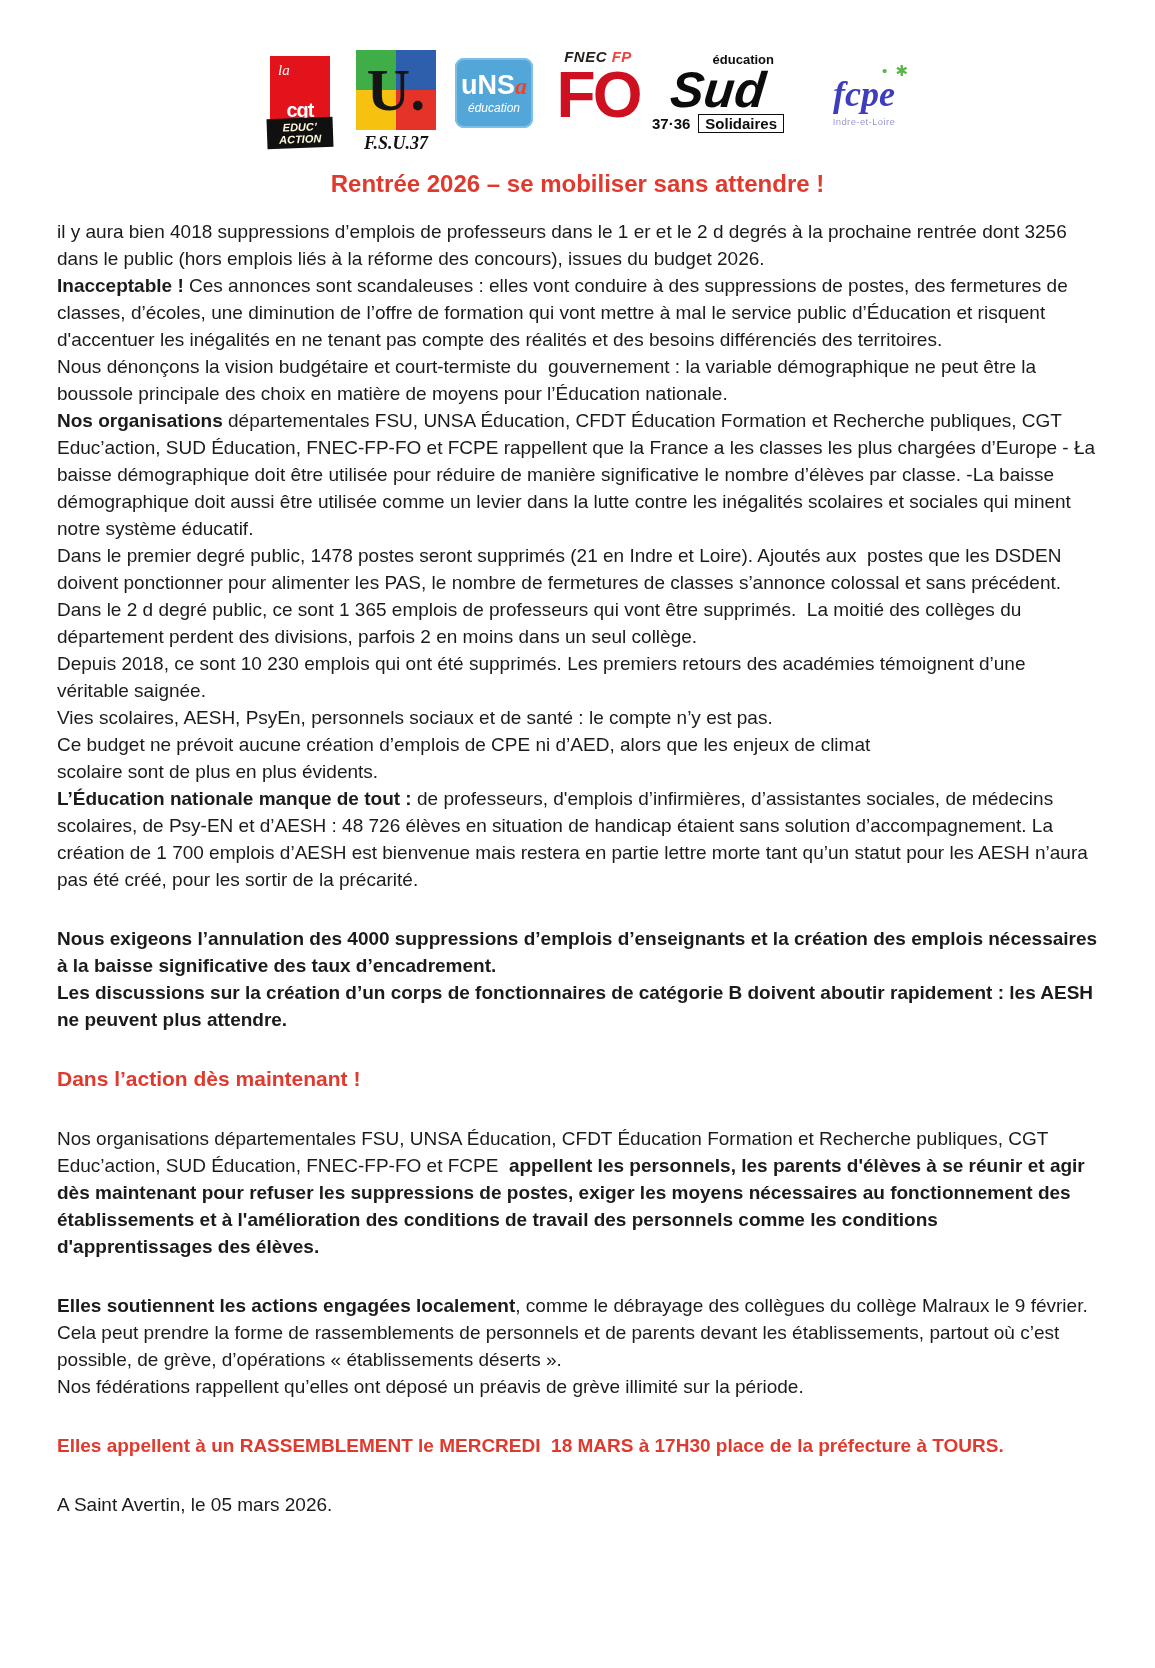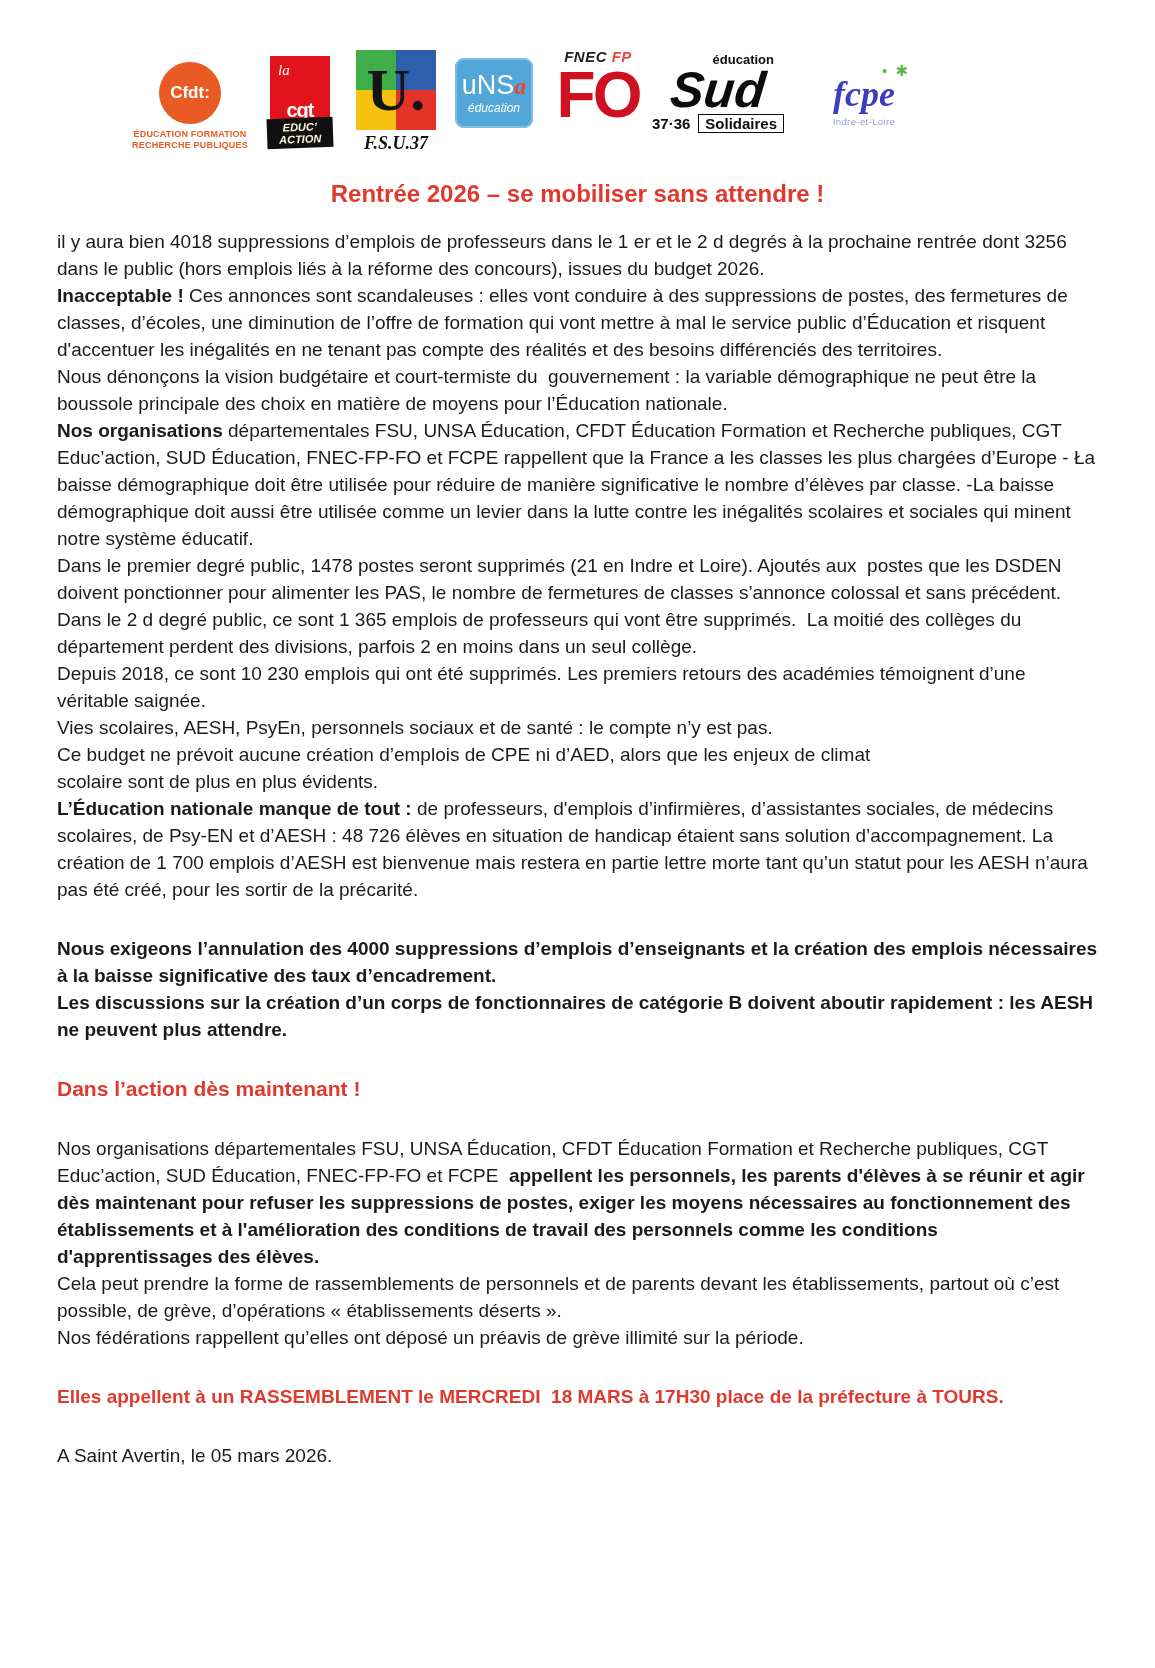--- a/index.html
+++ b/index.html
@@ -28,64 +28,55 @@
   .fsu-grid{width:80px;height:80px;margin:0 auto;position:relative;display:grid;grid-template-columns:40px 40px;grid-template-rows:40px 40px;}
   .fsu-grid .c1{background:#3fae49;} .fsu-grid .c2{background:#2e5fac;}
   .fsu-grid .c3{background:#f6c10f;} .fsu-grid .c4{background:#e63329;}
   .fsu-letter{position:absolute;left:0;right:0;top:4px;font-family:"Liberation Serif",serif;
     font-weight:bold;font-size:60px;line-height:72px;color:#151515;}
   .fsu-sub{margin-top:3px;font-family:"Liberation Serif",serif;font-weight:bold;font-style:italic;font-size:18px;color:#111;}
   
   .logo.unsa{left:452px;top:58px;width:84px;}
   .unsa-box{width:78px;height:70px;margin:0 auto;background:#53a7d8;border-radius:9px;
     box-shadow:inset 0 0 0 2px #7cc0e6;display:flex;flex-direction:column;align-items:center;justify-content:center;}
-  .unsa-main{color:#fff;font-weight:normal;font-size:27px;line-height:26px;}
+  .unsa-main{color:#fff;font-weight:bold;font-size:27px;line-height:26px;}
   .unsa-a{color:#e8452c;font-style:italic;font-family:"Liberation Serif",serif;font-size:24px;font-weight:bold;}
   .unsa-sub{color:#fff;font-style:italic;font-size:12px;margin-top:1px;}
   
   .logo.fo{left:548px;top:48px;width:100px;}
   .fo-top{font-weight:bold;font-style:italic;font-size:15px;letter-spacing:.5px;}
   .fo-top .black{color:#26211f;} .fo-top .red{color:#e01b24;}
   .fo-label{color:#cf1020;font-weight:bold;font-size:64px;line-height:60px;letter-spacing:-3px;}
   
   .logo.sud{left:648px;top:52px;width:140px;}
   .sud-top{font-weight:bold;font-size:13px;color:#0c0c0c;text-align:right;padding-right:14px;}
   .sud-label{font-weight:900;font-style:italic;font-size:50px;line-height:46px;color:#0c0c0c;transform:skewX(-6deg);}
   .sud-bottom{font-weight:bold;font-size:15px;color:#0c0c0c;margin-top:2px;}
   .sud-bottom .sol{border:1px solid #0c0c0c;padding:0 6px;margin-left:8px;}
   
   .logo.fcpe{left:806px;top:66px;width:116px;}
   .fcpe-spark{color:#57b847;font-size:15px;letter-spacing:2px;display:block;text-align:right;padding-right:12px;line-height:10px;}
   .fcpe-label{color:#3d3dbe;font-family:"Liberation Serif",serif;font-style:italic;font-weight:bold;font-size:36px;line-height:36px;}
   .fcpe-sub{color:#9a9ad2;font-size:9.5px;letter-spacing:.4px;margin-top:4px;}
   
-  .doc-title{text-align:center;color:#e03a2e;font-weight:bold;font-size:24px;margin:12px 0 20px;}
+  .doc-title{text-align:center;color:#e03a2e;font-weight:bold;font-size:24px;margin:2px 0 20px;}
   .content{padding:0 57px;font-size:19px;line-height:27px;}
   .content p{margin:0;white-space:pre-wrap;}
   .content p.gap{margin-top:32px;}
   .b{font-weight:bold;}
   .red{color:#e03a2e;}
   .h{font-size:21px;}
 </style>
 </head>
 <body>
 
 <div class="page">
 
   <div class="logo-strip">
 
-    <div class="logo cfdt">
-      <div class="cfdt-circle">
-        <span>Cfdt:</span>
-      </div>
-      <div class="cfdt-sub">
-        <div>ÉDUCATION FORMATION</div>
-        <div>RECHERCHE PUBLIQUES</div>
-      </div>
-    </div>
 
     <div class="logo cgt">
       <div class="cgt-box">
         <span class="cgt-la">la</span>
         <div class="cgt-label">cgt</div>
       </div>
       <div class="cgt-black">
         <div>EDUC’</div>
         <div>ACTION</div>
       </div>
@@ -145,19 +136,20 @@
       <p><span>Dans le premier degré public, 1478 postes seront supprimés (21 en Indre et Loire). Ajoutés aux  postes que les DSDEN  doivent ponctionner pour alimenter les PAS, le nombre de fermetures de classes s’annonce colossal et sans précédent.</span></p>
       <p><span>Dans le 2 d degré public, ce sont 1 365 emplois de professeurs qui vont être supprimés.  La moitié des collèges du département perdent des divisions, parfois 2 en moins dans un seul collège.</span></p>
       <p><span>Depuis 2018, ce sont 10 230 emplois qui ont été supprimés. Les premiers retours des académies témoignent d’une véritable saignée.</span></p>
       <p><span>Vies scolaires, AESH, PsyEn, personnels sociaux et de santé : le compte n’y est pas.</span></p>
       <p><span>Ce budget ne prévoit aucune création d’emplois de CPE ni d’AED, alors que les enjeux de climat</span><br><span>scolaire sont de plus en plus évidents.</span></p>
       <p><span class="b">L’Éducation nationale manque de tout :</span><span> de professeurs, d'emplois d’infirmières, d’assistantes sociales, de médecins scolaires, de Psy-EN et d’AESH : 48 726 élèves en situation de handicap étaient sans solution d’accompagnement. La création de 1 700 emplois d’AESH est bienvenue mais restera en partie lettre morte tant qu’un statut pour les AESH n’aura pas été créé, pour les sortir de la précarité.</span></p>
       <p class="gap"><span class="b">Nous exigeons l’annulation des 4000 suppressions d’emplois d’enseignants et la création des emplois nécessaires à la baisse significative des taux d’encadrement.</span></p>
       <p><span class="b">Les discussions sur la création d’un corps de fonctionnaires de catégorie B doivent aboutir rapidement : les AESH ne peuvent plus attendre.</span></p>
       <p class="gap"><span class="b red h">Dans l’action dès maintenant !</span></p>
       <p class="gap"><span>Nos organisations départementales FSU, UNSA Éducation, CFDT Éducation Formation et Recherche publiques, CGT Educ’action, SUD Éducation, FNEC-FP-FO et FCPE  </span><span class="b">appellent les personnels, les parents d'élèves à se réunir et agir dès maintenant pour refuser les suppressions de postes, exiger les moyens nécessaires au fonctionnement des établissements et à l'amélioration des conditions de travail des personnels comme les conditions d'apprentissages des élèves.</span></p>
+      <p class="gap"><span class="b">Elles soutiennent les actions engagées localement</span><span>, comme le débrayage des collègues du collège Malraux le 9 février.</span></p>
       <p><span>Cela peut prendre la forme de rassemblements de personnels et de parents devant les établissements, partout où c’est possible, de grève, d’opérations « établissements déserts ».</span></p>
       <p><span>Nos fédérations rappellent qu’elles ont déposé un préavis de grève illimité sur la période.</span></p>
       <p class="gap"><span class="b red">Elles appellent à un RASSEMBLEMENT le MERCREDI  18 MARS à 17H30 place de la préfecture à TOURS.</span></p>
       <p class="gap"><span>A Saint Avertin, le 05 mars 2026.</span></p>
     </div>
 
 </div>
 
 </body></html>

